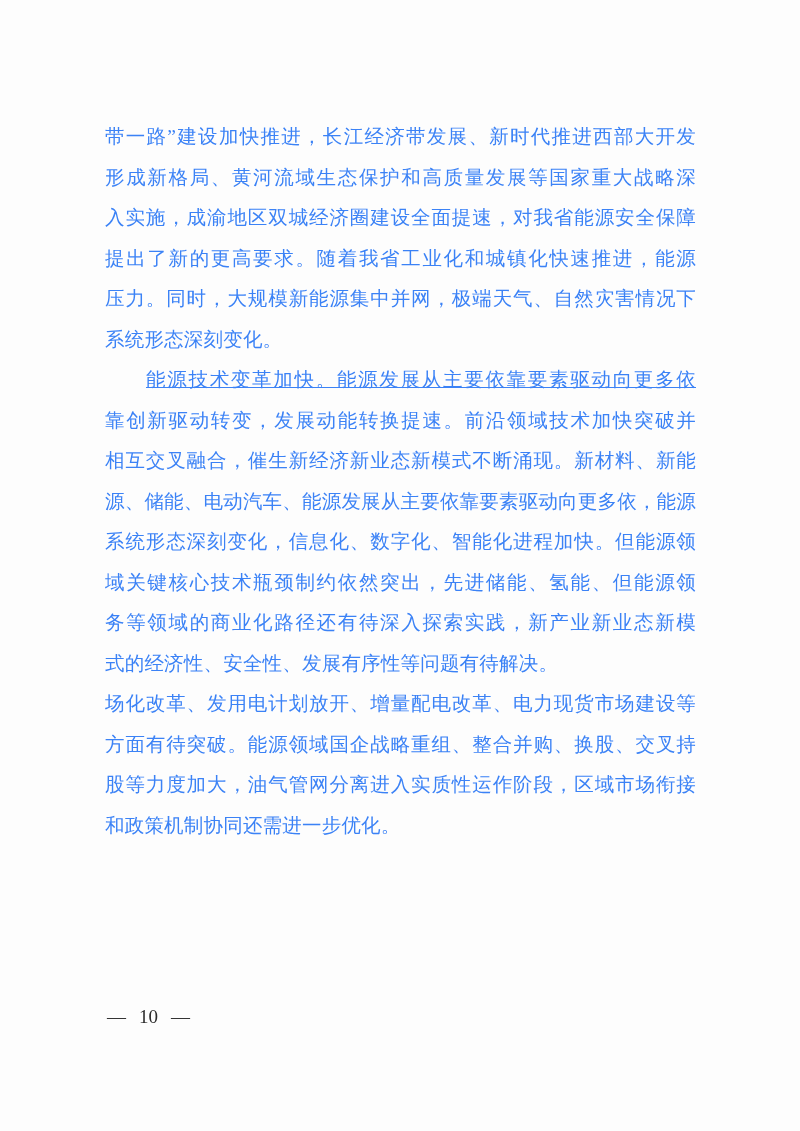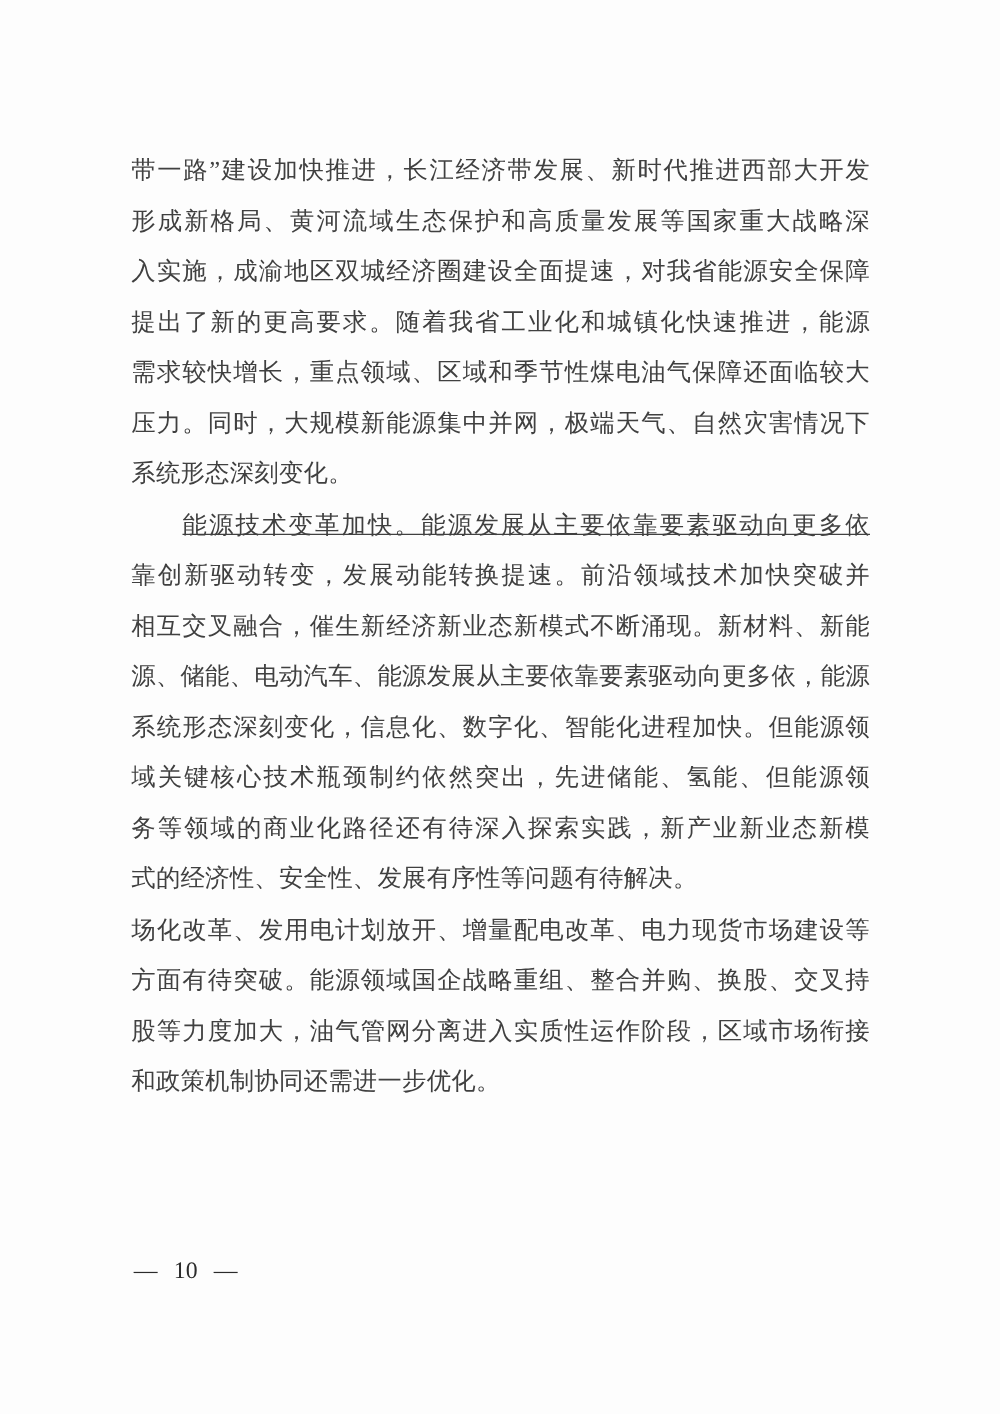--- a/index.html
+++ b/index.html
@@ -17,21 +17,21 @@
     width: 800px;
     height: 1131px;
     background: #fdfdfd;
   }
 
   .text-body {
     position: absolute;
     left: 105px;
     top: 117px;
     width: 591px;
-    color: #404040;
+    color: #3b82f6;
   }
 
   .line {
     height: 40.5px;
     line-height: 40.5px;
     font-size: 19.5px;
     text-align: justify;
     text-align-last: justify;
     white-space: nowrap;
     overflow: hidden;
@@ -65,21 +65,20 @@
 
 <div class="page">
 
   <div class="text-body">
 
     <div>
       <div class="line">带一路”建设加快推进，长江经济带发展、新时代推进西部大开发</div>
       <div class="line">形成新格局、黄河流域生态保护和高质量发展等国家重大战略深</div>
       <div class="line">入实施，成渝地区双城经济圈建设全面提速，对我省能源安全保障</div>
       <div class="line">提出了新的更高要求。随着我省工业化和城镇化快速推进，能源</div>
-      <div class="line">需求较快增长，重点领域、区域和季节性煤电油气保障还面临较大</div>
       <div class="line">压力。同时，大规模新能源集中并网，极端天气、自然灾害情况下</div>
       <div class="line last">系统形态深刻变化。</div>
     </div>
 
     <div>
       <div class="line indent">能源技术变革加快。能源发展从主要依靠要素驱动向更多依</div>
       <div class="line">靠创新驱动转变，发展动能转换提速。前沿领域技术加快突破并</div>
       <div class="line">相互交叉融合，催生新经济新业态新模式不断涌现。新材料、新能</div>
       <div class="line">源、储能、电动汽车、能源发展从主要依靠要素驱动向更多依，能源</div>
       <div class="line">系统形态深刻变化，信息化、数字化、智能化进程加快。但能源领</div>

